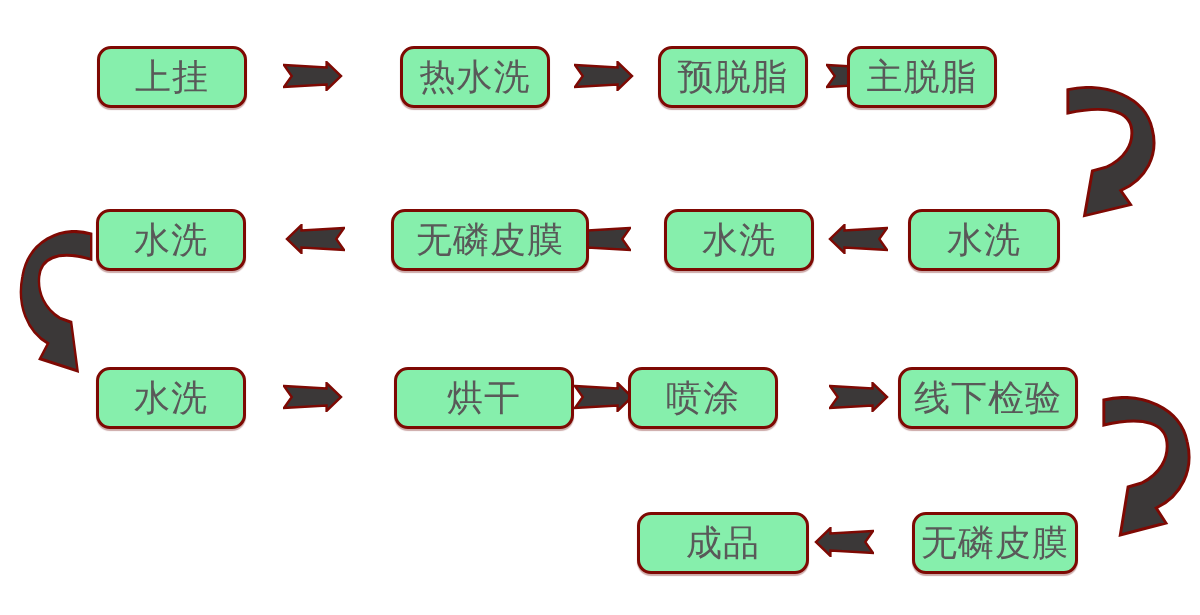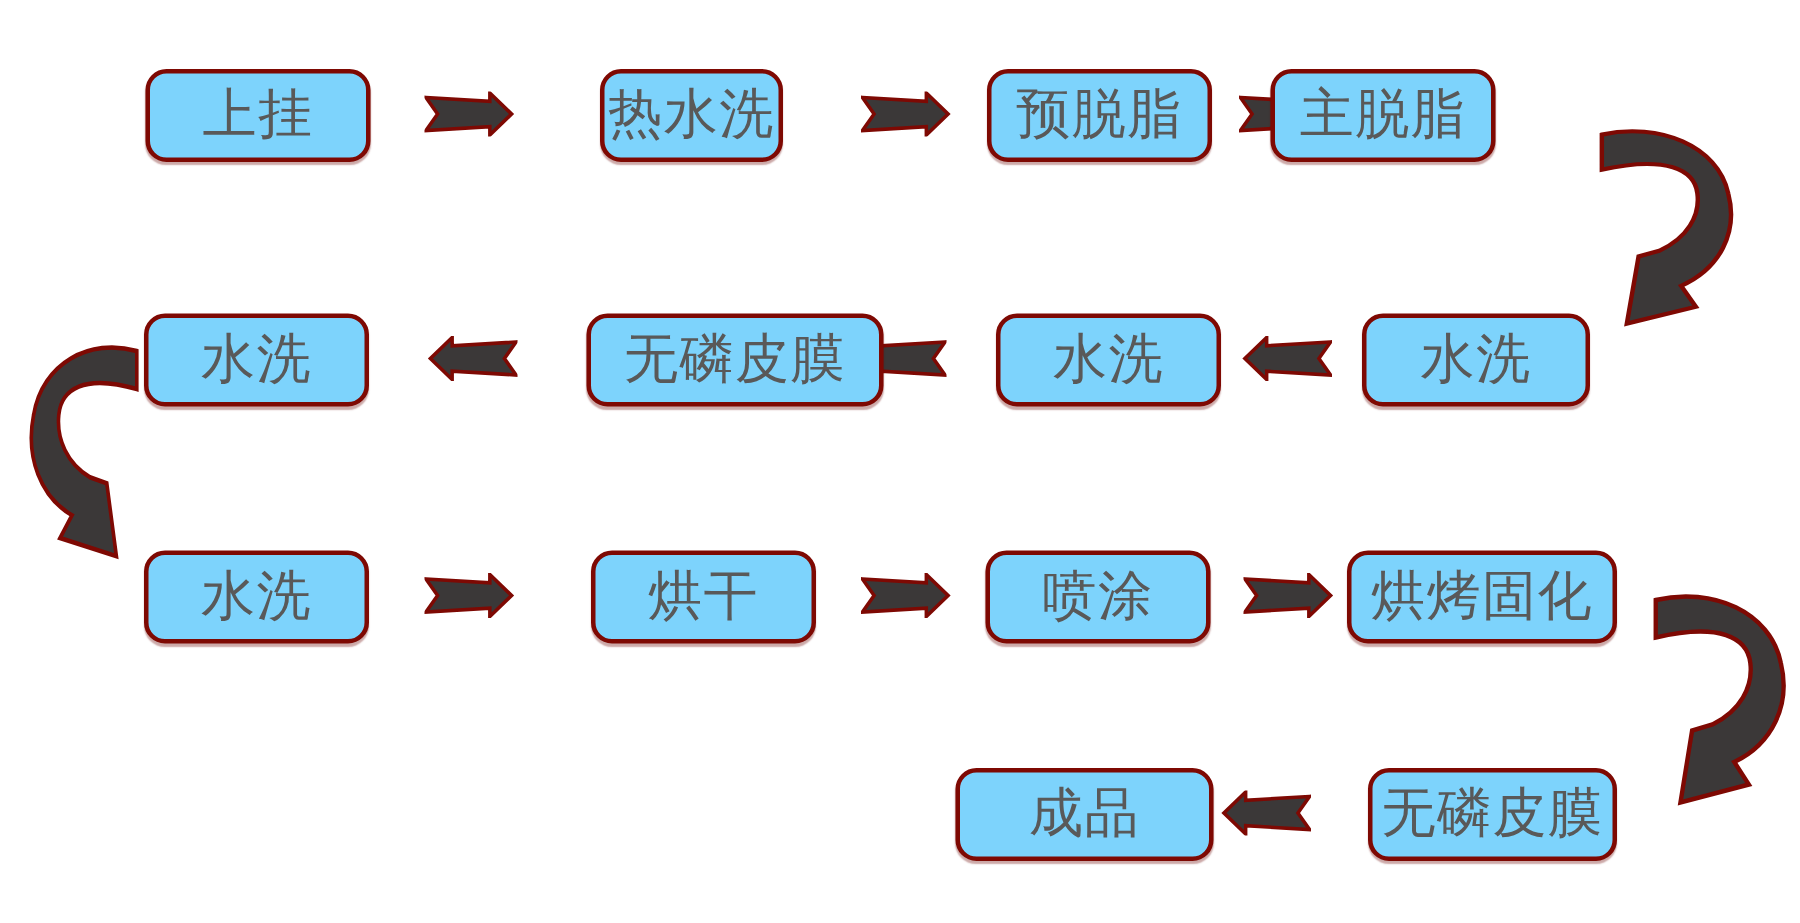--- a/index.html
+++ b/index.html
@@ -8,21 +8,21 @@
     width: 1200px;
     height: 615px;
     background: #ffffff;
     overflow: hidden;
     font-family: "DejaVu Serif", serif;
   }
   .node {
     position: absolute;
     height: 62px;
     box-sizing: border-box;
-    background: #7dd3fc;
+    background: #86efac;
     border: 3px solid #7E0903;
     border-radius: 14px;
     color: #595959;
     font-size: 36px;
     line-height: 1;
     display: flex;
     align-items: center;
     justify-content: center;
     letter-spacing: 1px;
     box-shadow: 0 2px 1px rgba(110, 10, 5, 0.35);
@@ -64,21 +64,21 @@
                  C 69 29, 50 19, 6 29
                  Z" fill="#3B3838" stroke="#7E0903" stroke-width="3" stroke-linejoin="miter"></path>
       </g>
     </defs>
   </svg>
 
   <div class="node" style="left:97px;top:46px;width:150px">上挂</div>
   <svg class="arrow" style="left:283px;top:61px" viewBox="0 0 62 30" preserveAspectRatio="none">
       <use href="#arr"></use>
     </svg>
-  <div class="node" style="left:400px;top:46px;width:122px">热水洗</div>
+  <div class="node" style="left:400px;top:46px;width:150px">热水洗</div>
   <svg class="arrow" style="left:574px;top:61px" viewBox="0 0 62 30" preserveAspectRatio="none">
       <use href="#arr"></use>
     </svg>
   <div class="node" style="left:658px;top:46px;width:150px">预脱脂</div>
   <svg class="arrow" style="left:826px;top:61px" viewBox="0 0 62 30" preserveAspectRatio="none">
       <use href="#arr"></use>
     </svg>
   <div class="node" style="left:847px;top:46px;width:150px">主脱脂</div>
 
   <svg class="curve" style="left:1062px;top:86px;width:98px;height:140px" viewBox="0 0 100 150" preserveAspectRatio="none">
@@ -100,29 +100,29 @@
   <div class="node" style="left:96px;top:209px;width:150px">水洗</div>
 
   <svg class="curve flip" style="left:16px;top:230px;width:80px;height:152px" viewBox="0 0 100 150" preserveAspectRatio="none">
       <use href="#curve-r"></use>
     </svg>
 
   <div class="node" style="left:96px;top:367px;width:150px">水洗</div>
   <svg class="arrow" style="left:283px;top:382px" viewBox="0 0 62 30" preserveAspectRatio="none">
       <use href="#arr"></use>
     </svg>
-  <div class="node" style="left:394px;top:367px;width:150px">烘干</div>
+  <div class="node" style="left:394px;top:367px;width:180px">烘干</div>
   <svg class="arrow" style="left:574px;top:382px" viewBox="0 0 62 30" preserveAspectRatio="none">
       <use href="#arr"></use>
     </svg>
-  <div class="node" style="left:657px;top:367px;width:150px">喷涂</div>
+  <div class="node" style="left:628px;top:367px;width:150px">喷涂</div>
   <svg class="arrow" style="left:829px;top:382px" viewBox="0 0 62 30" preserveAspectRatio="none">
       <use href="#arr"></use>
     </svg>
-  <div class="node" style="left:898px;top:367px;width:180px">烘烤固化</div>
+  <div class="node" style="left:898px;top:367px;width:180px">线下检验</div>
 
   <svg class="curve" style="left:1098px;top:396px;width:97px;height:150px" viewBox="0 0 100 150" preserveAspectRatio="none">
       <use href="#curve-r"></use>
     </svg>
 
   <div class="node" style="left:912px;top:512px;width:166px">无磷皮膜</div>
   <svg class="arrow left" style="left:814px;top:527px" viewBox="0 0 62 30" preserveAspectRatio="none">
       <use href="#arr"></use>
     </svg>
   <div class="node" style="left:637px;top:512px;width:172px">成品</div>

